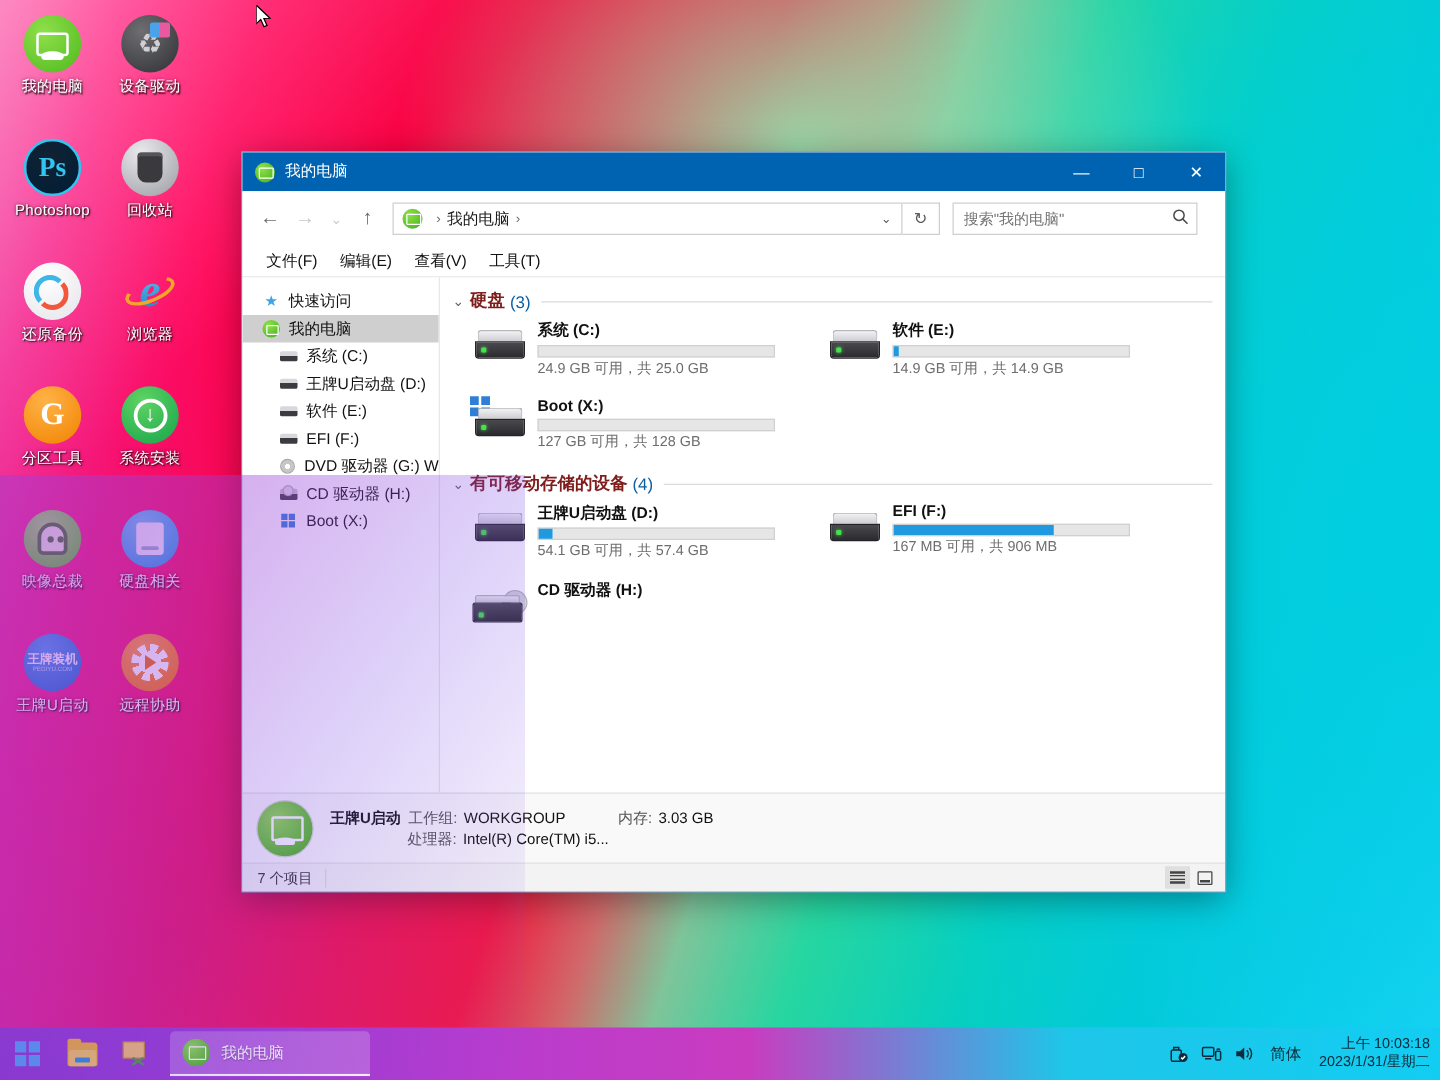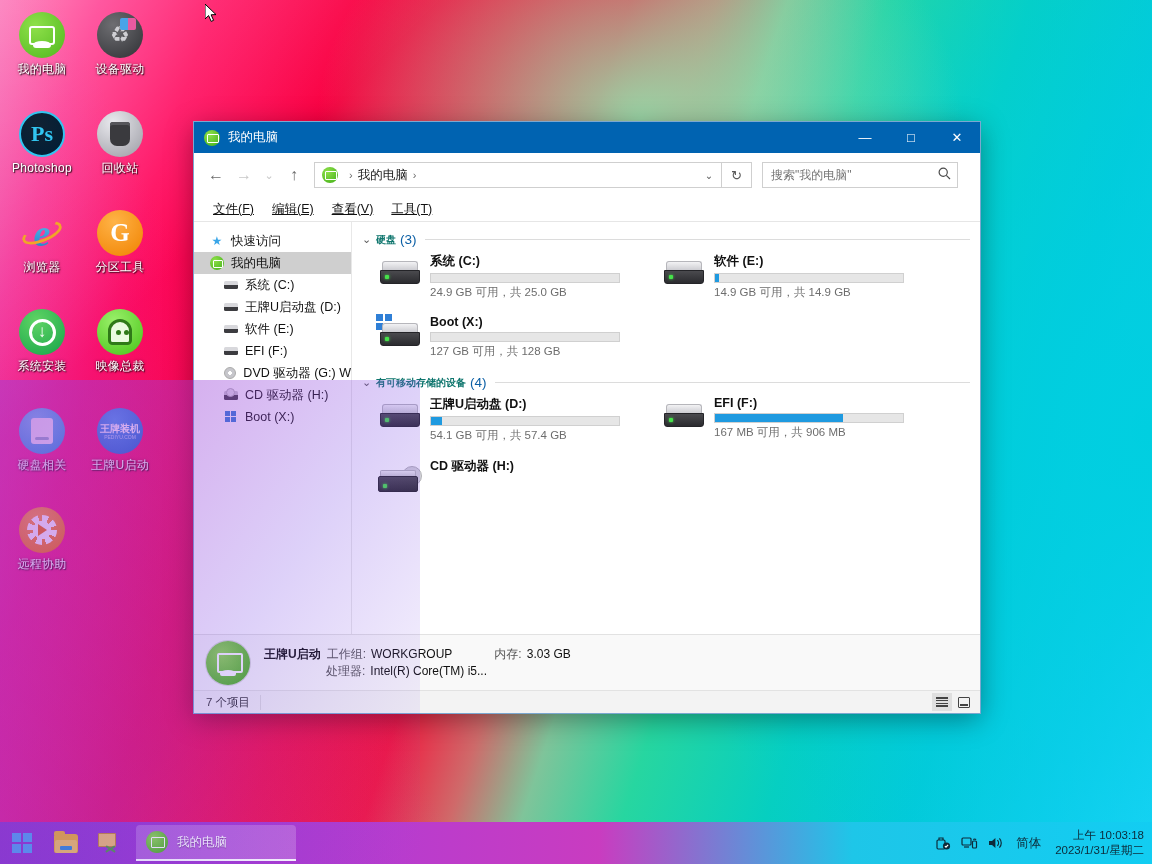--- a/index.html
+++ b/index.html
@@ -165,21 +165,21 @@
              display:flex;align-items:center;justify-content:center;color:#5a5a5a;font-size:13px;
              cursor:pointer;}
   #searchbox { width:196px; height:26px; border:1px solid #cfcfcf; margin-left:10px;
                display:flex; align-items:center; background:#fff; }
   #searchbox .ph{ font-size:12px; color:#8d8d8d; margin-left:8px; flex:1; border:none; outline:none;
                   font-family:inherit; background:transparent; }
   #searchbox .mag{ width:26px; text-align:center; color:#4a4a4a; font-size:13px; }
 
   #menubar { height: 24px; flex:0 0 24px; display:flex; align-items:center; padding-left:10px;
              background:#fff; font-size:12.5px; color:#111; }
-  #menubar .mi { padding: 0 9px; cursor:pointer;text-decoration:underline; }
+  #menubar .mi { padding: 0 9px; cursor:pointer; }
 
   #body { flex:1 1 auto; display:flex; min-height:0; border-top:1px solid #e6e6e6;}
   #tree { width:158px; flex:0 0 158px; background:#fff; padding-top:8px; overflow:hidden;
           border-right:1px solid #e8e8e8;}
   .trow { height:22px; display:flex; align-items:center; padding-left:14px; font-size:12.5px;
           color:#111; white-space:nowrap; cursor:pointer; }
   .trow.ind { padding-left:28px; }
   .trow.sel { background:#cfcfcf; }
   .trow .ti { width:18px; display:flex; align-items:center; justify-content:center; margin-right:5px; }
 
@@ -197,21 +197,21 @@
   .mini-win i{ background:#2f7fd6; display:block; }
   .star { color:#3aa6e8; font-size:12px; }
   .mypc-mini{ width:14px;height:14px;border-radius:50%;
               background:radial-gradient(circle at 35% 30%, #8fe04a, #3fae16);position:relative;}
   .mypc-mini::after{content:"";position:absolute;left:3px;top:4px;width:8px;height:6px;
                     border:1.3px solid #fff;border-radius:1px;}
 
   #content { flex:1 1 auto; background:#fff; padding: 8px 10px 0 10px; overflow:hidden; }
   .group-head { display:flex; align-items:center; margin: 2px 0 4px 0; }
   .group-head .chev { color:#5a5a5a; font-size:11px; width:14px; }
-  .group-head .gt { color:#0f766e; font-size:10px; font-weight:700; }
+  .group-head .gt { color:#7f1d1d; font-size:14px; font-weight:700; }
   .group-head .gc { color:#0b5fa5; font-size:13.5px; margin-left:4px; }
   .group-head .rule { flex:1; height:1px; background:#dcdcdc; margin-left:8px; }
 
   .tiles { display:grid; grid-template-columns: 272px 272px; gap: 6px 12px; margin-left: 10px;
            margin-bottom: 6px; }
   .tile { display:flex; align-items:flex-start; height: 56px; cursor:pointer; padding:2px; }
   .tile .ic { width:52px; flex:0 0 52px; display:flex; align-items:flex-start;
               justify-content:center; padding-top:8px; }
   .tile .info { flex:1 1 auto; min-width:0; padding-left:4px; }
   .tile .nm { font-size:12.5px; color:#111; font-weight:700; white-space:nowrap;
@@ -354,20 +354,29 @@
 
     <div class="dicon">
       <div class="gly g-bin">
           <div class="can"></div>
         </div>
       <div class="lbl">回收站</div>
     </div>
 
 
 
+    <div class="dicon">
+      <div class="gly g-rest">
+        <div class="cyc">
+            <i class="h1"></i>
+            <i class="h2"></i>
+          </div>
+      </div>
+      <div class="lbl">还原备份</div>
+    </div>
 
 
     <div class="dicon">
       <div class="gly g-ie">
         <span class="e">e</span>
           <i class="ring"></i>
       </div>
       <div class="lbl">浏览器</div>
     </div>
 

